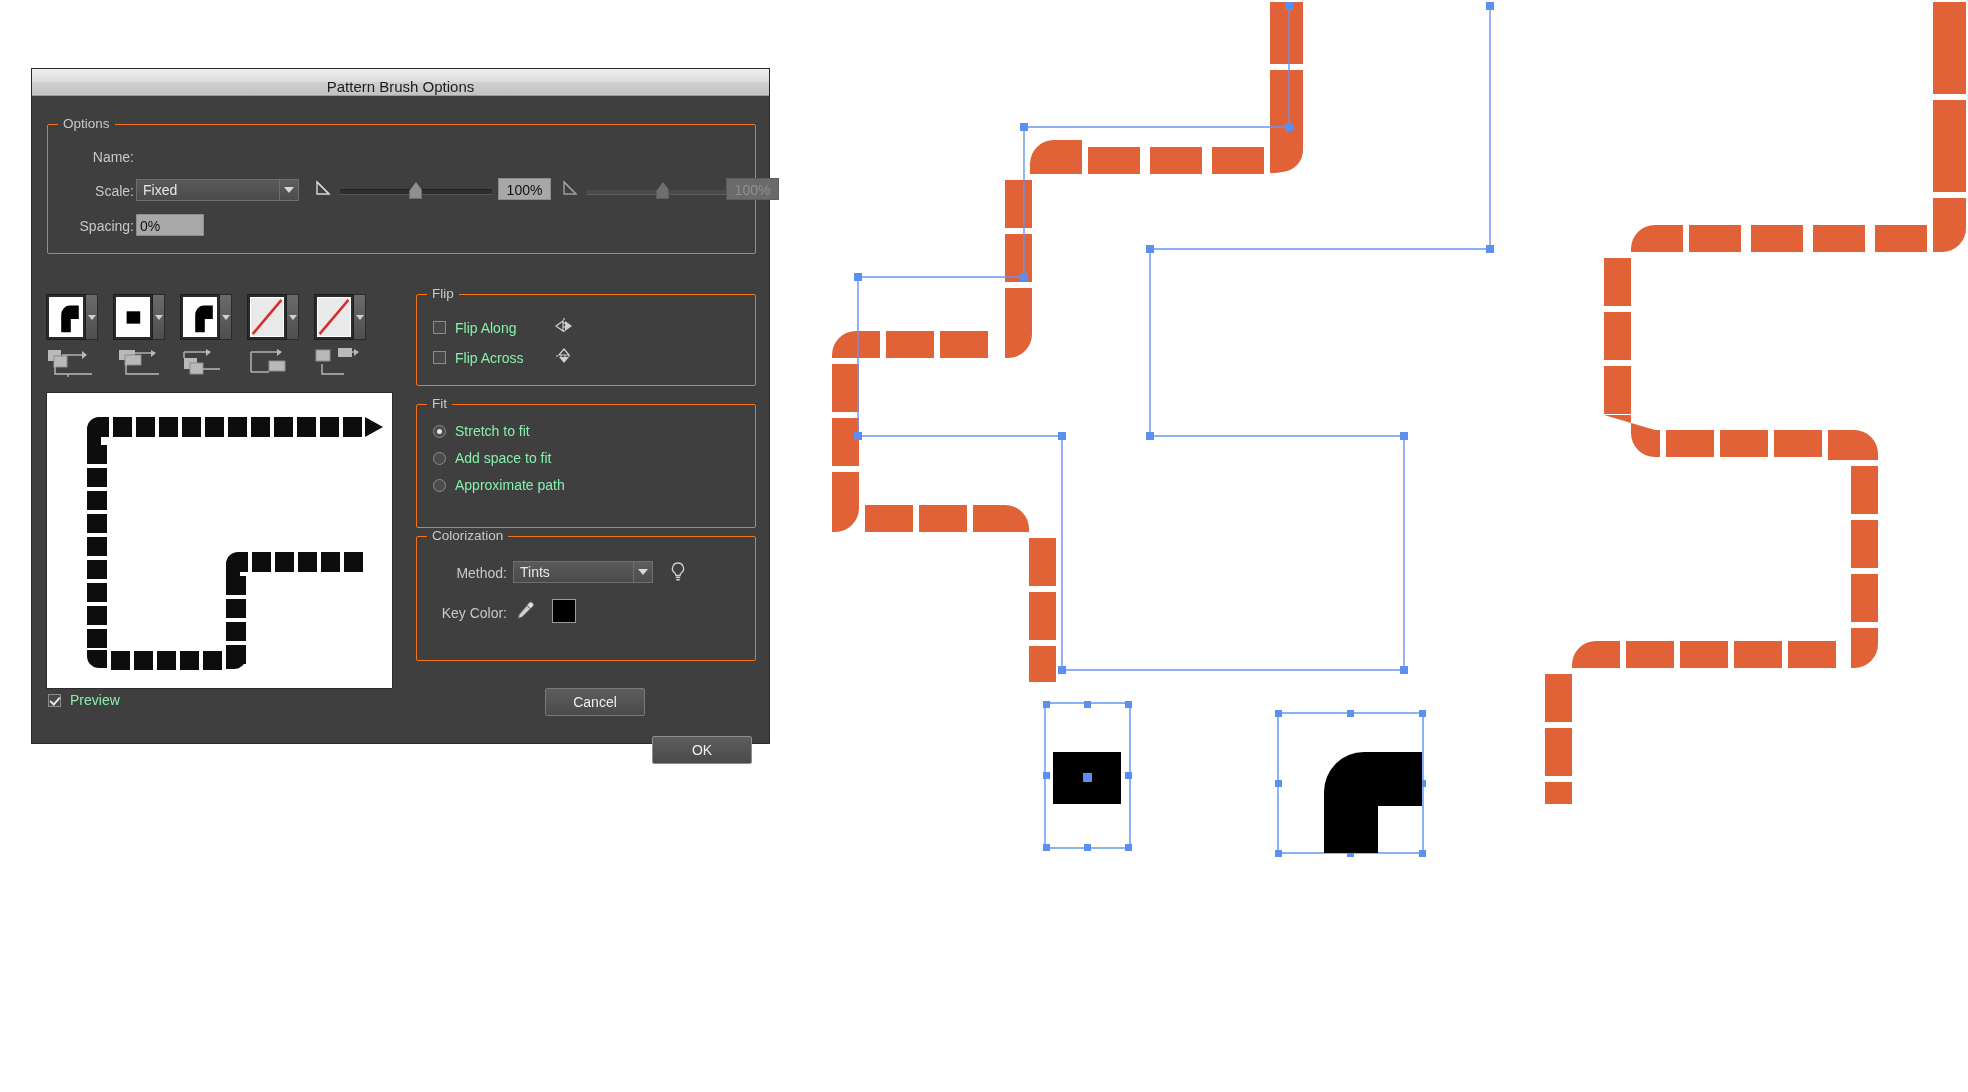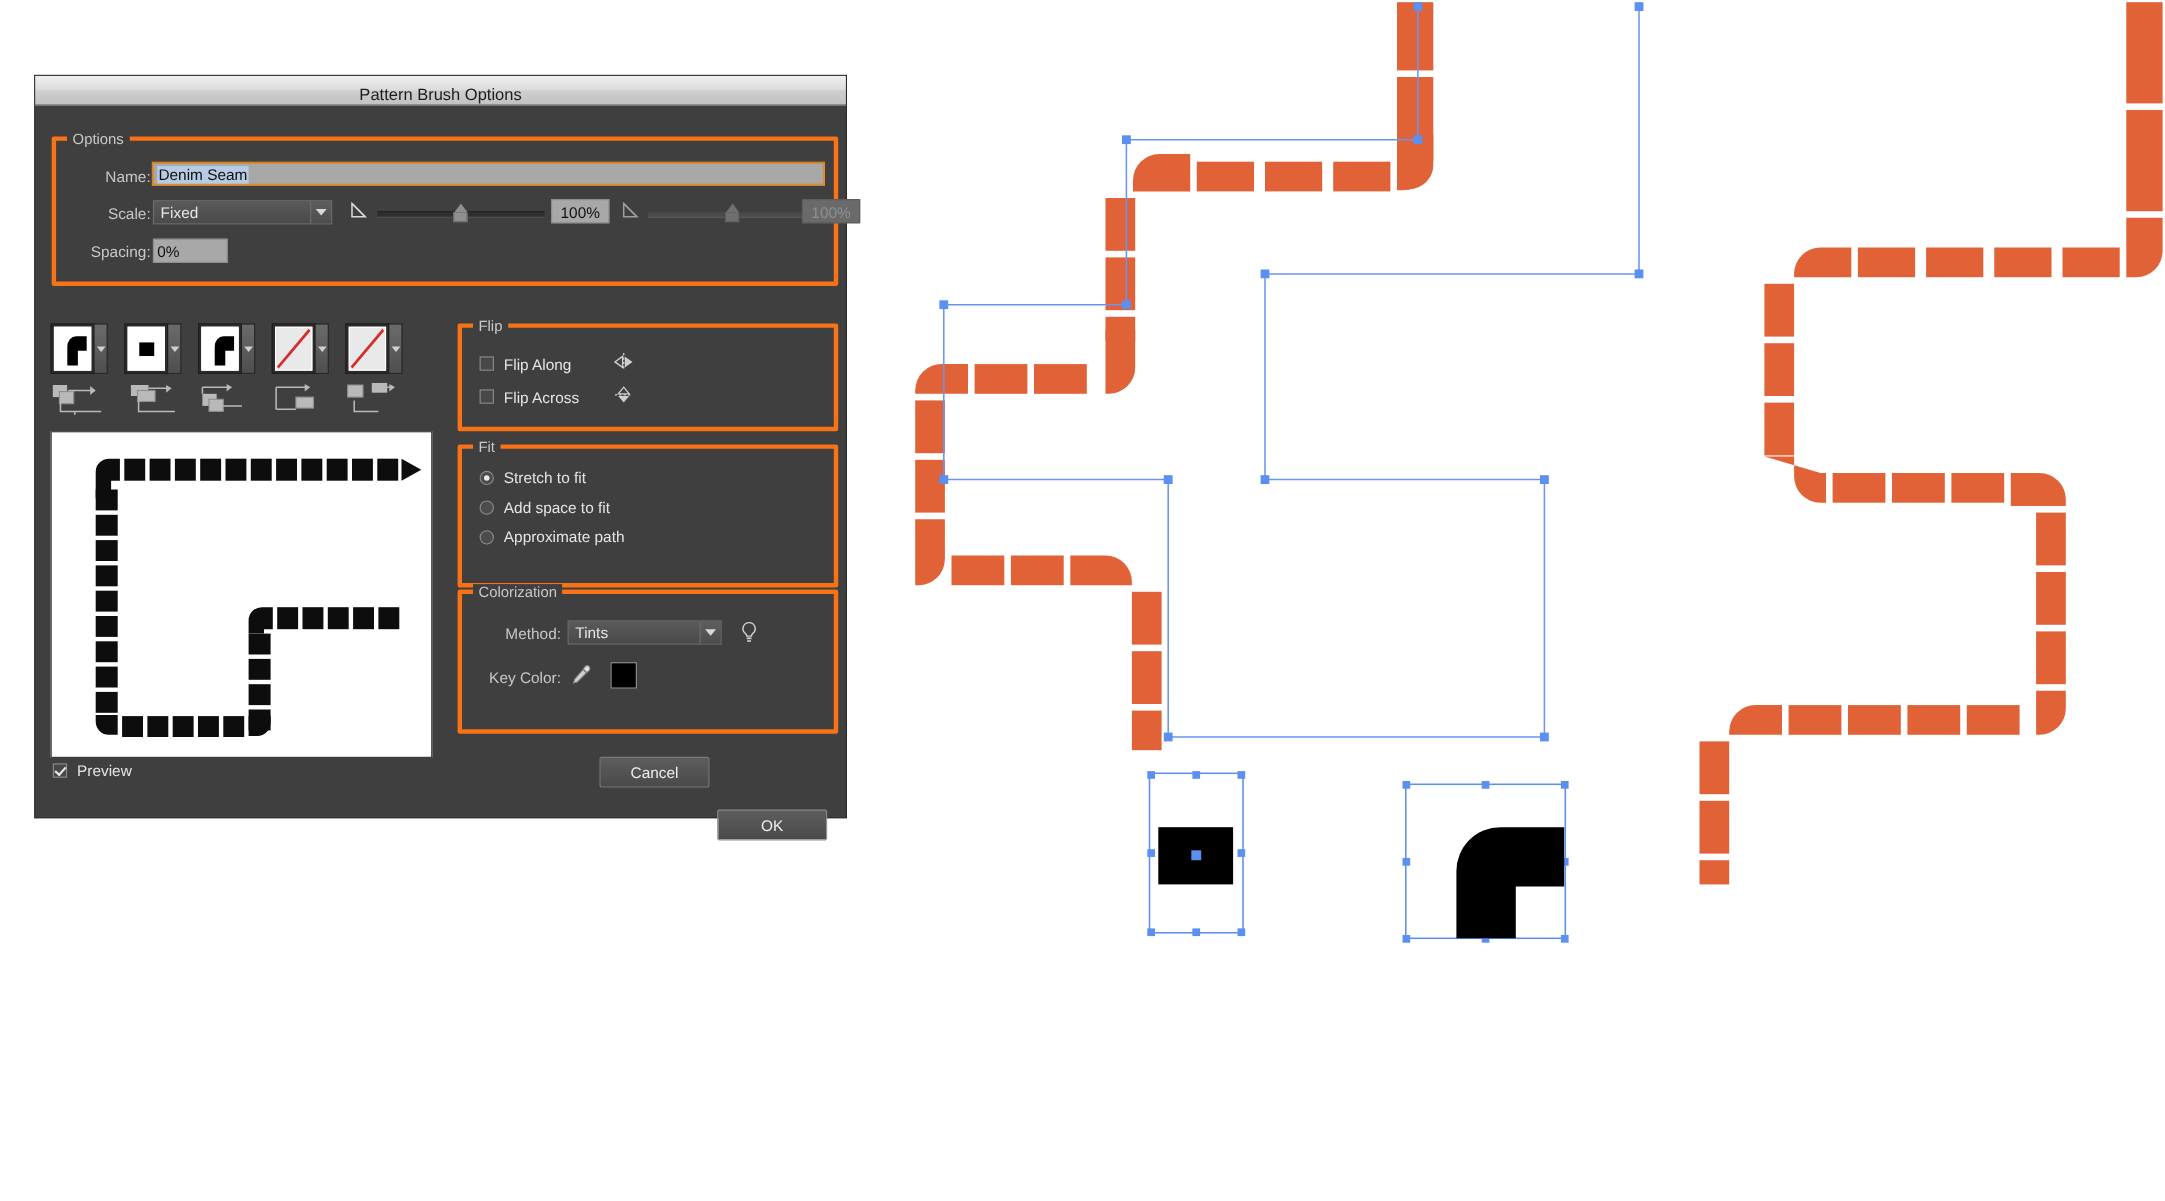--- a/index.html
+++ b/index.html
@@ -11,21 +11,21 @@
           background:#3f3f3f;box-shadow:0 0 0 1px #2a2a2a;}
   #titlebar{height:26px;
      background:linear-gradient(to bottom,#f0f0f0 0%,#dcdcdc 48%,#cfcfcf 52%,#c2c2c2 100%);
      border-bottom:1px solid #9a9a9a;
      display:flex;align-items:flex-end;justify-content:center;}
   #titlebar .t{font-size:15px;color:#1c1c1c;}
 
   .body{position:relative;padding:0;}
 
   
-  .group{position:absolute;border:4px solid #f97316;border-radius:2px;}
+  .group{position:absolute;border:1px solid #f97316;border-radius:2px;}
   .group>.legend{position:absolute;top:-9px;left:10px;background:#3f3f3f;
      padding:0 5px;font-size:13.5px;color:#c9c9c9;}
   .lbl-r{color:#c8c8c8;font-size:14px;text-align:right;}
 
   
   .txt{background:#a8a8a8;border:1px solid #8d8d8d;color:#111;font-size:14px;
        height:20px;line-height:20px;padding:0 3px;box-sizing:border-box;}
   .txt.focus{border:1px solid #e08b2a;outline:1px solid #e08b2a;}
   .selected-text{background:#b6cbe4;color:#111;padding:0 1px;}
 
@@ -79,21 +79,21 @@
   
   .cb{width:13px;height:13px;background:#484848;border:1px solid #8c8c8c;
       display:inline-block;vertical-align:middle;box-sizing:border-box;position:relative;}
   .cb.on:after{content:"";position:absolute;left:3px;top:0px;width:4px;height:8px;
       border:solid #e8e8e8;border-width:0 2px 2px 0;transform:rotate(42deg);}
   .rb{width:13px;height:13px;border-radius:50%;background:#4c4c4c;
       border:1px solid #8c8c8c;display:inline-block;vertical-align:middle;
       box-sizing:border-box;position:relative;}
   .rb.on:after{content:"";position:absolute;left:3px;top:3px;width:5px;height:5px;
       border-radius:50%;background:#e9e9e9;}
-  .row{display:flex;align-items:center;gap:9px;color:#e5e5e5;font-size:14px;}
+  .row{display:flex;align-items:center;gap:9px;color:#86efac;font-size:14px;}
 
   
   .btn{background:linear-gradient(to bottom,#5d5d5d,#4a4a4a);
        border:1px solid #7a7a7a;color:#eee;font-size:14px;
        height:28px;display:flex;align-items:center;justify-content:center;
        box-sizing:border-box;border-radius:2px;}
   .btn.primary{border:1px solid #8e8e8e;margin-top:48px;}
 
   .swatch-black{width:24px;height:24px;background:#000;border:1px solid #9a9a9a;box-sizing:border-box;}
 
@@ -108,23 +108,20 @@
   <div id="titlebar">
     <span class="t">Pattern Brush Options</span>
   </div>
 
   <div class="body">
 
     <div class="group" style="left:15px;top:28px;width:707px;height:128px;">
       <span class="legend">Options</span>
 
       <span class="lbl-r" style="position:absolute;left:20px;top:24px;width:66px;">Name:</span>
-      <div class="txt focus" style="position:absolute;left:88px;top:20px;width:610px;">
-        <span class="selected-text">Denim Seam</span>
-      </div>
 
       <span class="lbl-r" style="position:absolute;left:14px;top:58px;width:72px;">Scale:</span>
       <div class="sel" style="position:absolute;left:88px;top:54px;width:163px;">
         <span class="val">Fixed</span>
         <span class="arrowbox">
           <span class="caret"></span>
         </span>
       </div>
 
       <span class="scaleicon" style="left:266px;top:54px;">

